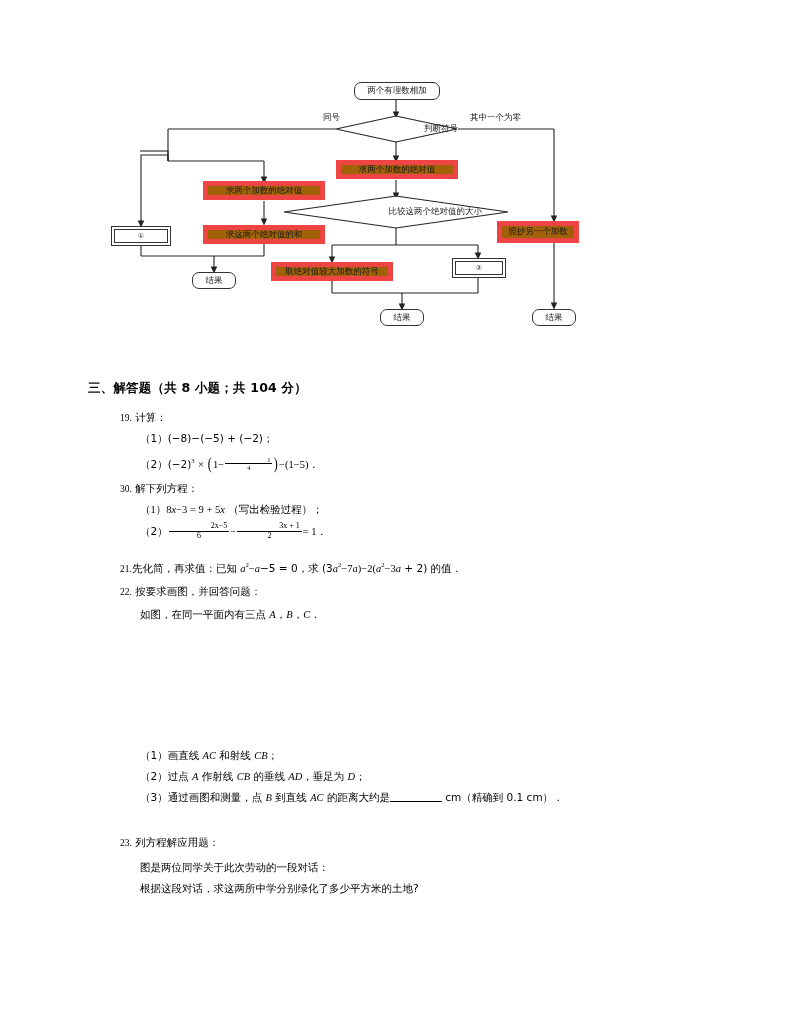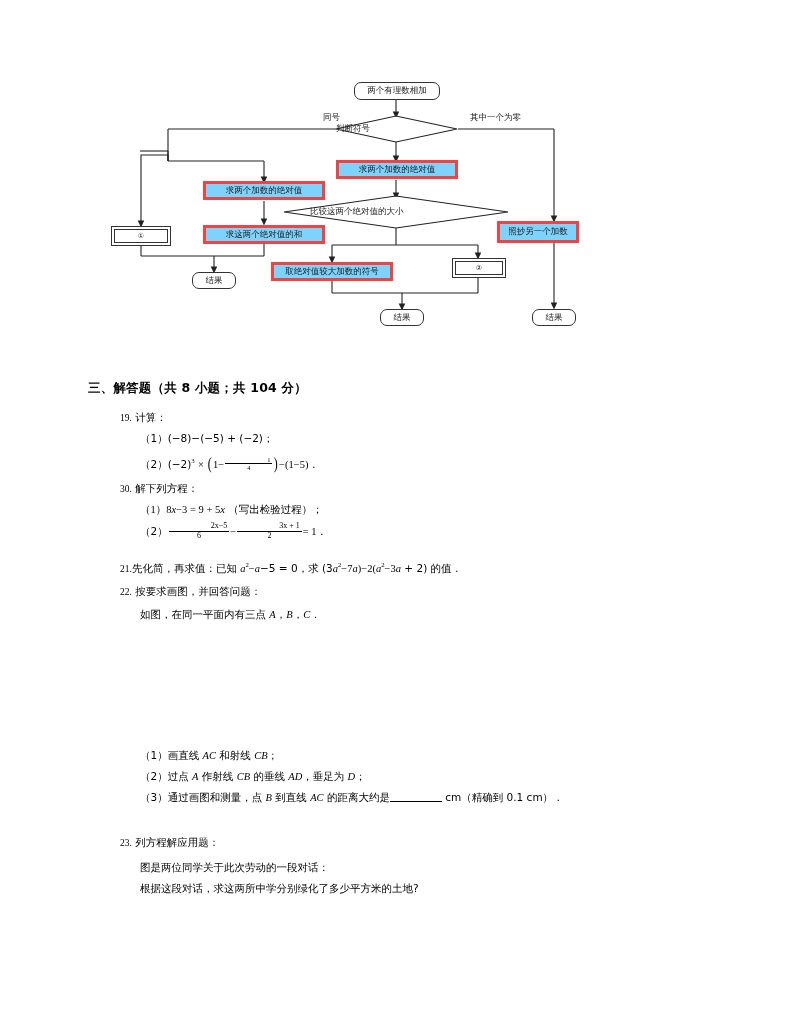--- a/index.html
+++ b/index.html
@@ -26,32 +26,32 @@
   }
   .fc-node{
     position:absolute;
     display:flex;align-items:center;justify-content:center;
     font-family:Liberation Sans, sans-serif;
     font-size:8.5px;
     white-space:nowrap;
     color:#1a1a1a;
     box-sizing:border-box;
   }
-  .fc-rect{border:3px solid #ef4444;background:#7dd3fc;}
+  .fc-rect{border:5px solid #ef4444;background:#a16207;}
   .fc-round{border:1px solid #333;background:#fff;border-radius:7px;}
   .fc-blank{border:1px solid #333;background:#fff;}
   .fc-blank .inner{
     position:absolute;left:2px;right:2px;top:2px;bottom:2px;
     border:1px solid #333;
     display:flex;align-items:center;justify-content:center;
     font-size:7px;
   }
   .fc-diamond-label{
     position:absolute;
-    display:flex;align-items:center;justify-content:flex-start;
+    display:flex;align-items:center;justify-content:flex-end;
     font-family:"DejaVu Sans","Liberation Sans",sans-serif;
     font-size:8.5px;white-space:nowrap;color:#1a1a1a;
   }
 
   
   .section-head{
     position:absolute;
     font-family:"DejaVu Sans","Liberation Sans",sans-serif;
     font-weight:bold;
     font-size:12.5px;

